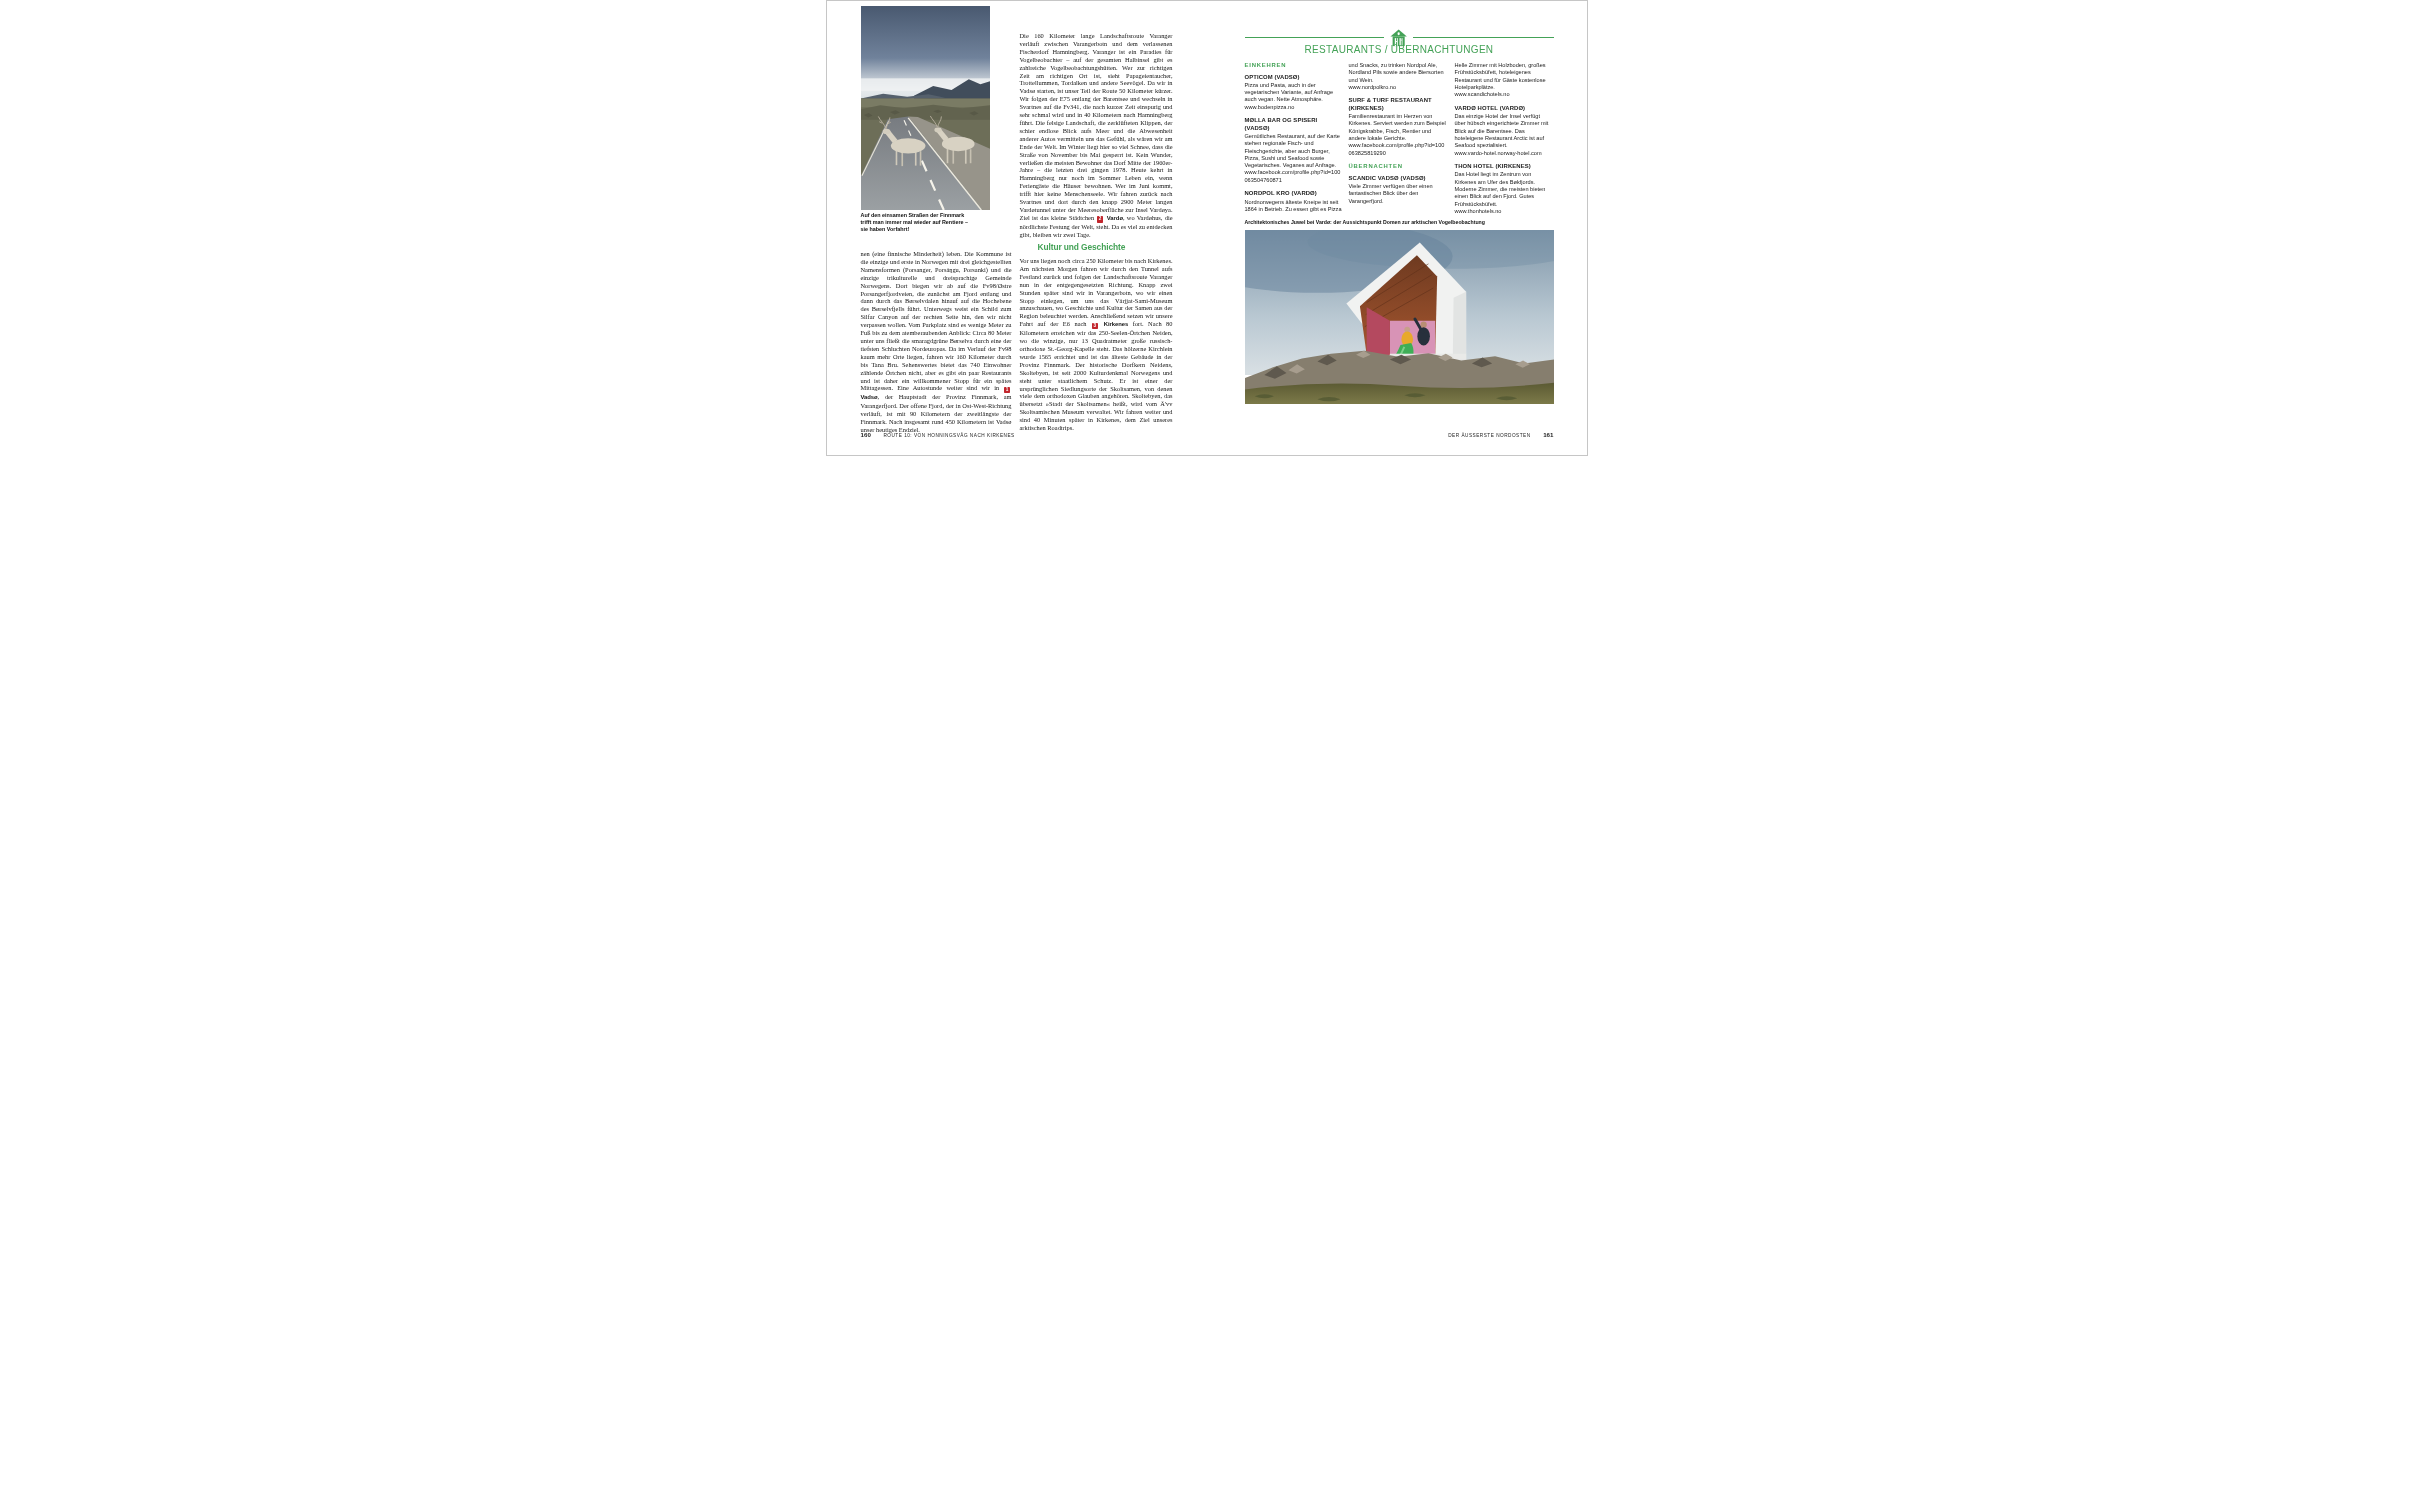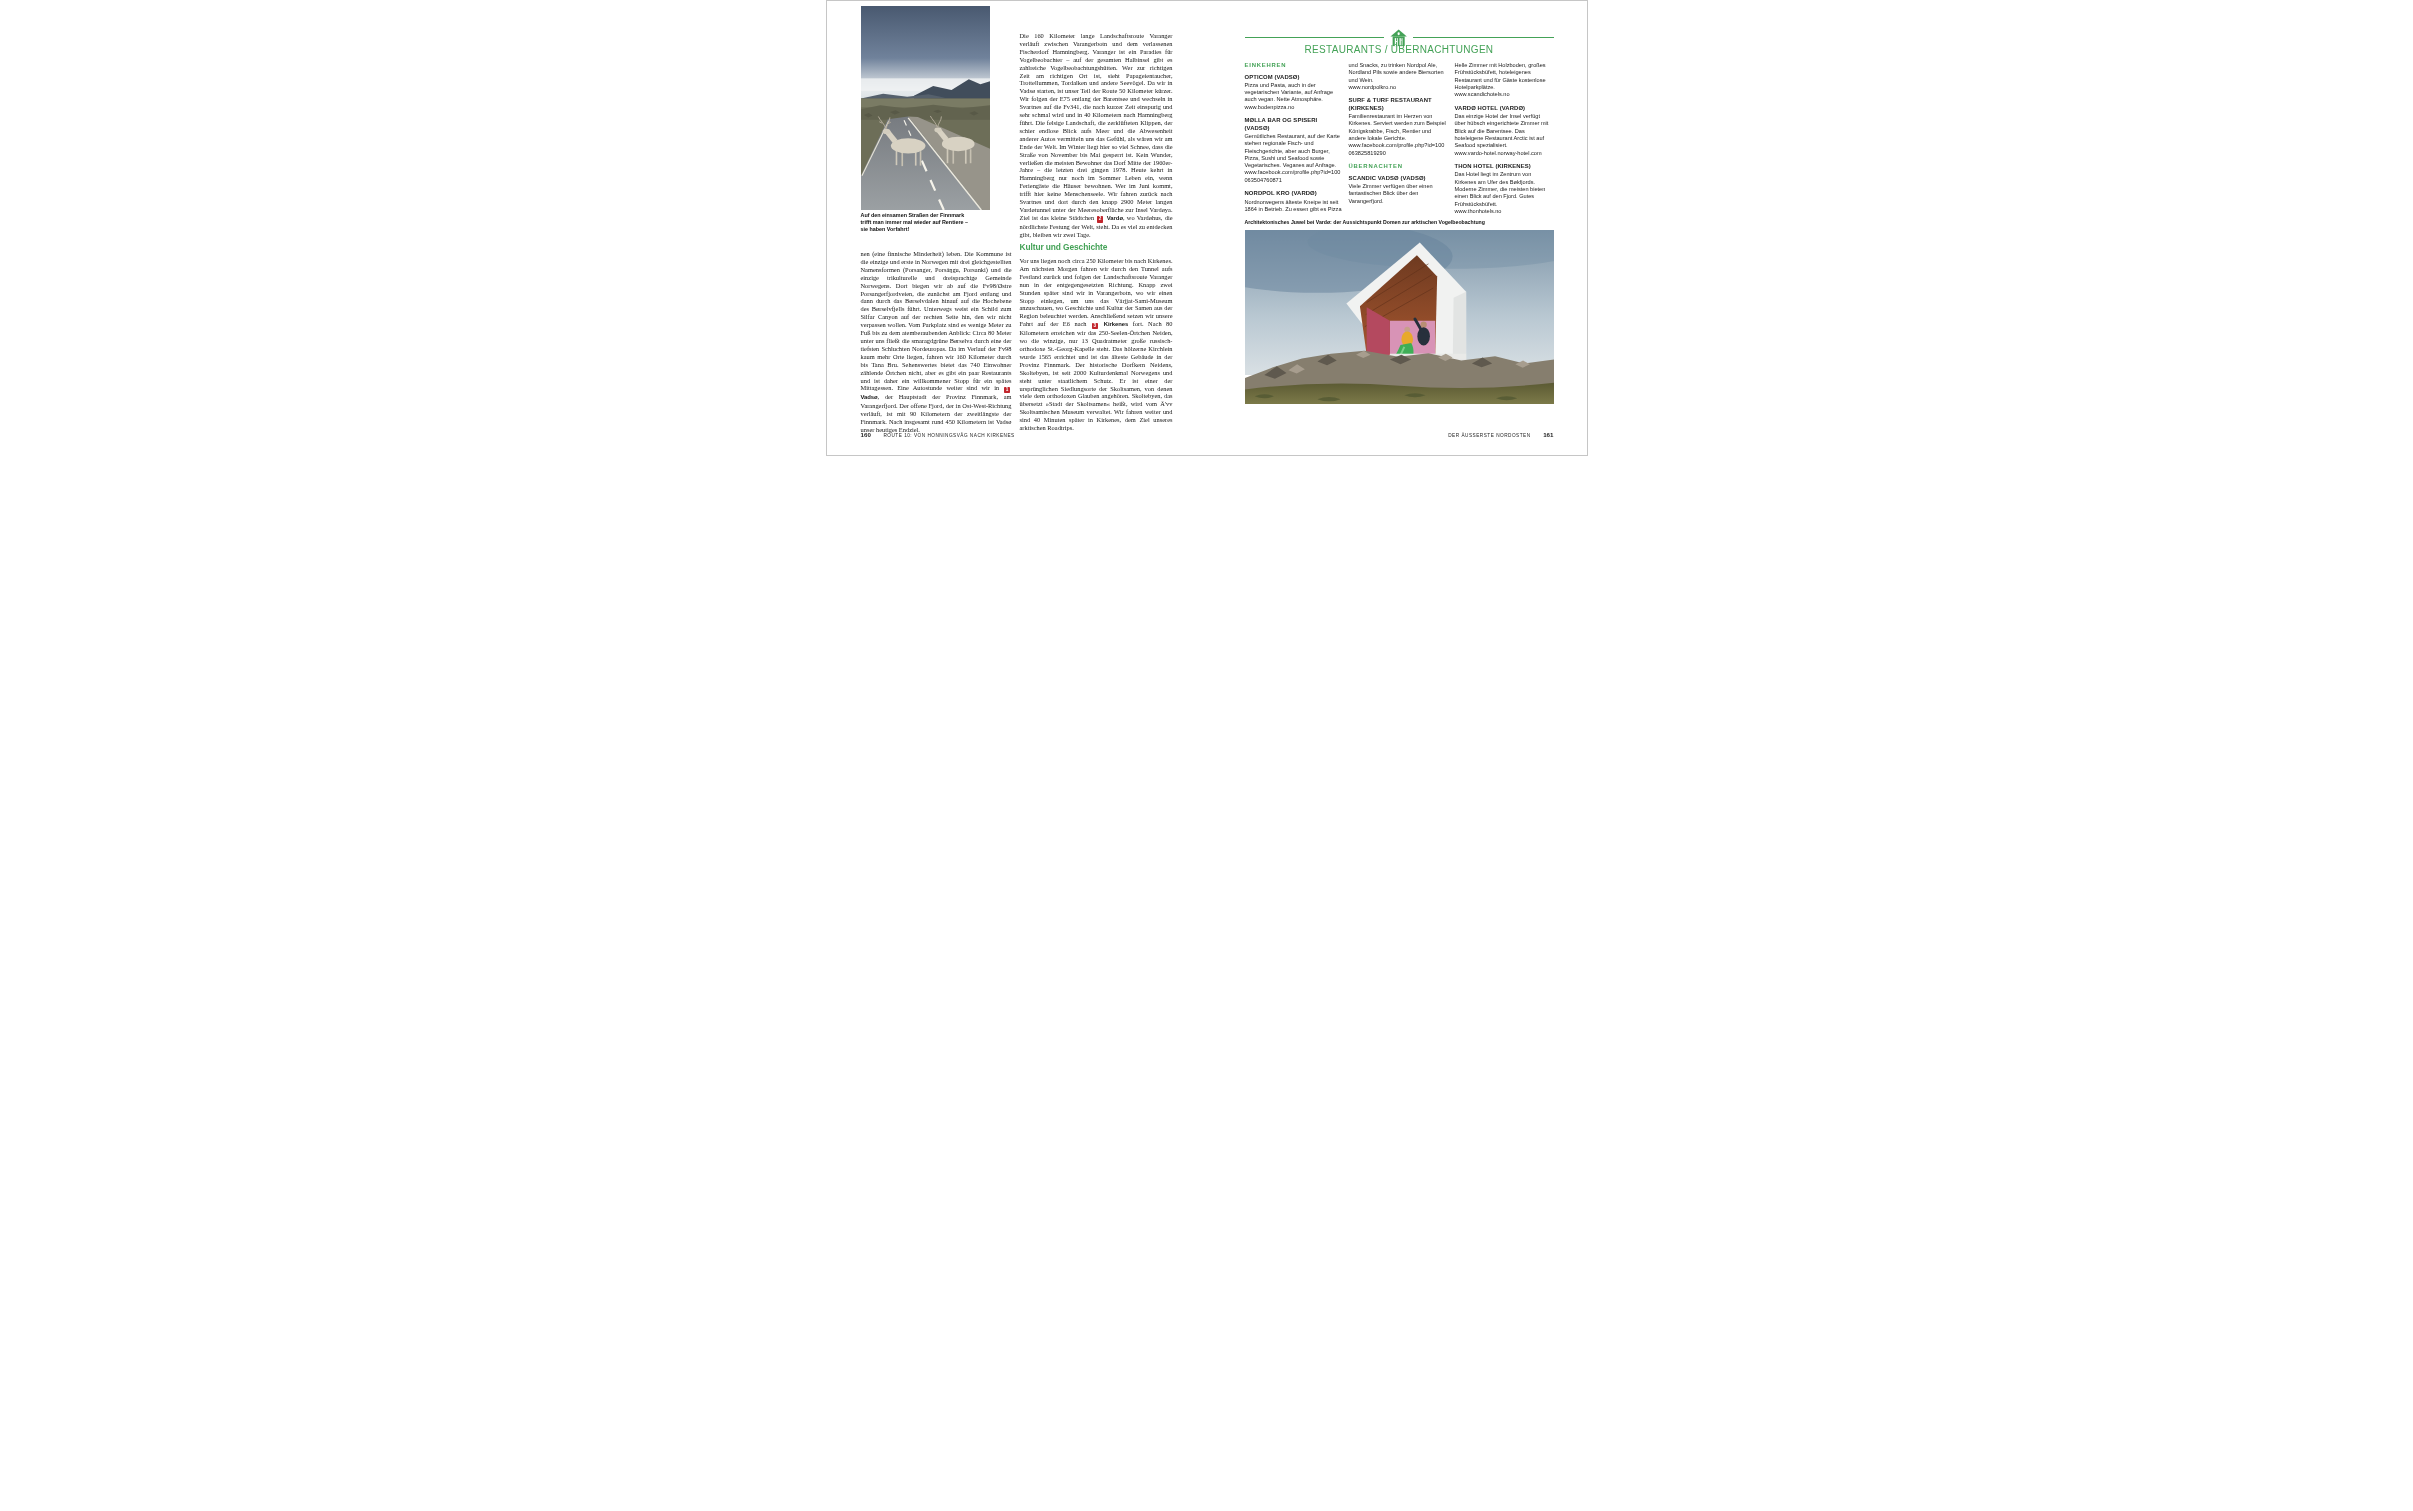--- a/index.html
+++ b/index.html
@@ -83,21 +83,21 @@
       <path d="M159,252 C155,241 148,236 144,228 M159,252 C161,241 167,238 167,229" stroke="#b3ac9b" stroke-width="2" fill="none"></path>
     </g>
   </svg>
 
   <div class="caption" style="left:34px;top:211px;width:110px">Auf den einsamen Straßen der Finnmark trifft man immer mal wieder auf Rentiere – sie haben Vorfahrt!</div>
 
   <div class="serifcol" style="left:34px;top:249px;width:151px">nen (eine finnische Minderheit) leben. Die Kommune ist die einzige und erste in Norwegen mit drei gleichgestellten Namensformen (Porsanger, Porsáŋgu, Porsanki) und die einzige trikulturelle und dreisprachige Gemeinde Norwegens. Dort biegen wir ab auf die Fv98/Østre Porsangerfjordveien, die zunächst am Fjord entlang und dann durch das Børselvdalen hinauf auf die Hochebene des Børselvfjells führt. Unterwegs weist ein Schild zum Silfar Canyon auf der rechten Seite hin, den wir nicht verpassen wollen. Vom Parkplatz sind es wenige Meter zu Fuß bis zu dem atemberaubenden Anblick: Circa 80 Meter unter uns fließt die smaragdgrüne Børselva durch eine der tiefsten Schluchten Nordeuropas. Da im Verlauf der Fv98 kaum mehr Orte liegen, fahren wir 160 Kilometer durch bis Tana Bru. Sehenswertes bietet das 740 Einwohner zählende Örtchen nicht, aber es gibt ein paar Restaurants und ist daher ein willkommener Stopp für ein spätes Mittagessen. Eine Autostunde weiter sind wir in <span class="badge">1</span> <strong>Vadsø</strong>, der Hauptstadt der Provinz Finnmark, am Varangerfjord. Der offene Fjord, der in Ost-West-Richtung verläuft, ist mit 90 Kilometern der zweitlängste der Finnmark. Nach insgesamt rund 450 Kilometern ist Vadsø unser heutiges Endziel.</div>
 
   <div class="serifcol" style="left:193px;top:31px;width:153px">Die 160 Kilometer lange Landschaftsroute Varanger verläuft zwischen Varangerbotn und dem verlassenen Fischerdorf Hamningberg. Varanger ist ein Paradies für Vogelbeobachter – auf der gesamten Halbinsel gibt es zahlreiche Vogelbeobachtungshütten. Wer zur richtigen Zeit am richtigen Ort ist, sieht Papageientaucher, Trottellummen, Tordalken und andere Seevögel. Da wir in Vadsø starten, ist unser Teil der Route 50 Kilometer kürzer. Wir folgen der E75 entlang der Barentsee und wechseln in Svartnes auf die Fv341, die nach kurzer Zeit einspurig und sehr schmal wird und in 40 Kilometern nach Hamningberg führt. Die felsige Landschaft, die zerklüfteten Klippen, der schier endlose Blick aufs Meer und die Abwesenheit anderer Autos vermitteln uns das Gefühl, als wären wir am Ende der Welt. Im Winter liegt hier so viel Schnee, dass die Straße von November bis Mai gesperrt ist. Kein Wunder, verließen die meisten Bewohner das Dorf Mitte der 1960er-Jahre – die letzten drei gingen 1978. Heute kehrt in Hamningberg nur noch im Sommer Leben ein, wenn Feriengäste die Häuser bewohnen. Wer im Juni kommt, trifft hier keine Menschenseele. Wir fahren zurück nach Svartnes und dort durch den knapp 2900 Meter langen Vardøtunnel unter der Meeresoberfläche zur Insel Vardøya. Ziel ist das kleine Städtchen <span class="badge">2</span> <strong>Vardø</strong>, wo Vardøhus, die nördlichste Festung der Welt, steht. Da es viel zu entdecken gibt, bleiben wir zwei Tage.</div>
 
-  <div class="green-heading" style="left:193px;top:241px;width:153px">Kultur und Geschichte</div>
+  <div class="green-heading" style="left:211px;top:241px;width:153px">Kultur und Geschichte</div>
 
   <div class="serifcol" style="left:193px;top:256px;width:153px">Vor uns liegen noch circa 250 Kilometer bis nach Kirkenes. Am nächsten Morgen fahren wir durch den Tunnel aufs Festland zurück und folgen der Landschaftsroute Varanger nun in der entgegengesetzten Richtung. Knapp zwei Stunden später sind wir in Varangerbotn, wo wir einen Stopp einlegen, um uns das Várjjat-Sami-Museum anzuschauen, wo Geschichte und Kultur der Samen aus der Region beleuchtet werden. Anschließend setzen wir unsere Fahrt auf der E6 nach <span class="badge">3</span> <strong>Kirkenes</strong> fort. Nach 80 Kilometern erreichen wir das 250-Seelen-Örtchen Neiden, wo die winzige, nur 13 Quadratmeter große russisch-orthodoxe St.-Georg-Kapelle steht. Das hölzerne Kirchlein wurde 1565 errichtet und ist das älteste Gebäude in der Provinz Finnmark. Der historische Dorfkern Neidens, Skoltebyen, ist seit 2000 Kulturdenkmal Norwegens und steht unter staatlichem Schutz. Er ist einer der ursprünglichen Siedlungsorte der Skoltsamen, von denen viele dem orthodoxen Glauben angehören. Skoltebyen, das übersetzt »Stadt der Skoltsamen« heißt, wird vom Ä'vv Skoltsamischen Museum verwaltet. Wir fahren weiter und sind 40 Minuten später in Kirkenes, dem Ziel unseres arktischen Roadtrips.</div>
 
   <div class="footer" style="left:34px;top:430px">
     <span class="pagenum">160</span><span class="gapL">ROUTE 10: VON HONNINGSVÅG NACH KIRKENES</span>
   </div>
 
   <div class="rule" style="left:418px;top:36px;width:139px"></div>
   <div class="rule" style="left:586px;top:36px;width:141px"></div>
 

